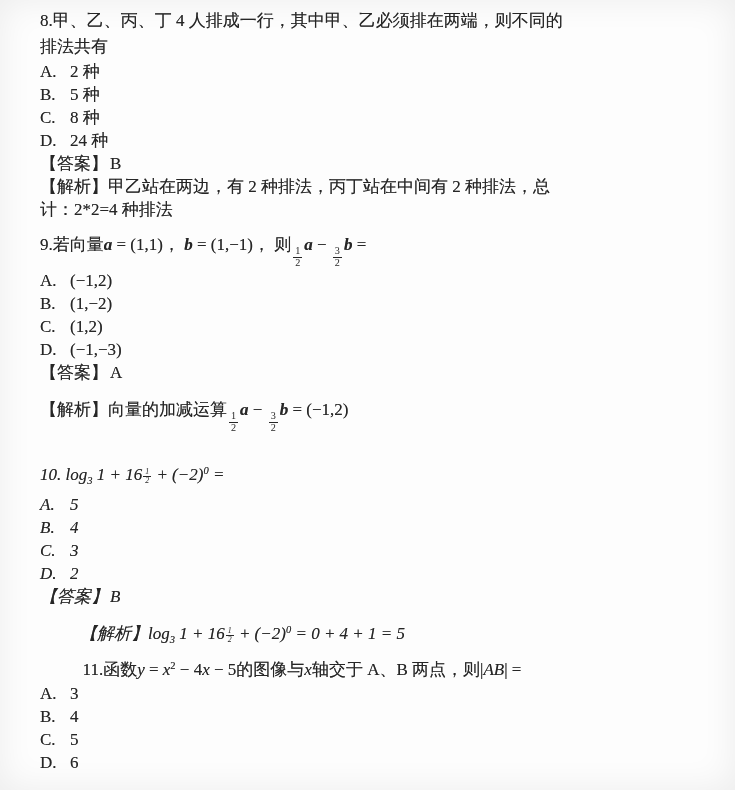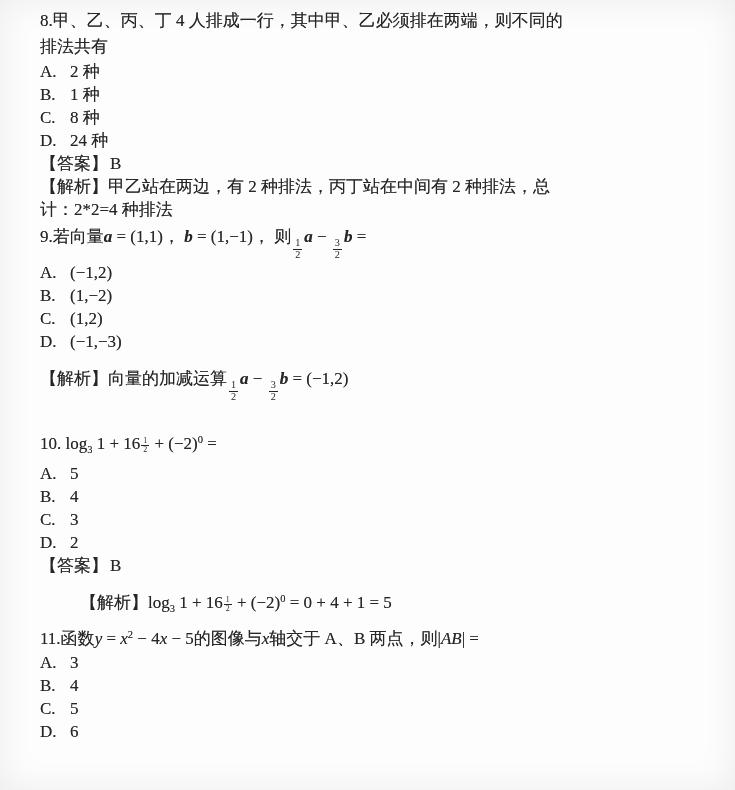--- a/index.html
+++ b/index.html
@@ -22,26 +22,26 @@
     width: 588px;
   }
   .line {
     font-size: 17px;
     line-height: 23px;
     white-space: normal;
   }
   .stem {
     line-height: 26px;
   }
-  .q1 { }
-  .q2 { margin-top: 24px; }
+  .q1 { margin-top: 8px; }
+  .q2 { margin-top: 24px; font-style: italic; }
   .q3 { margin-top: 6px; }
   .q1 .stem { line-height: 32px; }
   .q2 .stem { line-height: 36px; }
-  .q3 .stem { line-height: 24px; }
+  .q3 .stem { line-height: 24px; text-align: center; }
   .q1 .analysis-line { margin-top: 10px; line-height: 32px; }
   .q2 .analysis-line { margin-top: 8px; line-height: 36px; margin-left: 40px; }
   .q3 .analysis-line { margin-top: 8px; line-height: 26px; }
   .option-label {
     display: inline-block;
     min-width: 30px;
   }
   .answer-value { margin-left: 2px; }
   
   .bi { font-weight: bold; font-style: italic; }
@@ -82,21 +82,21 @@
 
 <div class="content" id="content-root">
   <div class="question-block q0">
     <div class="line stem">8.甲、乙、丙、丁 4 人排成一行，其中甲、乙必须排在两端，则不同的排法共有</div>
     <div class="options">
   <div class="line option-row">
     <span class="option-label">A.</span><span class="option-value">2 种</span>
   </div>
 
   <div class="line option-row">
-    <span class="option-label">B.</span><span class="option-value">1 种</span>
+    <span class="option-label">B.</span><span class="option-value">5 种</span>
   </div>
 
   <div class="line option-row">
     <span class="option-label">C.</span><span class="option-value">8 种</span>
   </div>
 
   <div class="line option-row">
     <span class="option-label">D.</span><span class="option-value">24 种</span>
   </div>
 </div>
@@ -126,20 +126,23 @@
   </div>
 
   <div class="line option-row">
     <span class="option-label">C.</span><span class="option-value">(1,2)</span>
   </div>
 
   <div class="line option-row">
     <span class="option-label">D.</span><span class="option-value">(−1,−3)</span>
   </div>
 </div>
+    <div class="line answer-line">
+      <span class="answer-label">【答案】</span><span class="answer-value">A</span>
+    </div>
     <div class="line analysis-line">
       <span class="analysis-label">【解析】</span><span class="analysis-content">向量的加减运算<span class="frac">
             <span class="num">1</span>
             <span class="den">2</span>
           </span><span class="bi">a</span> − <span class="frac">
             <span class="num">3</span>
             <span class="den">2</span>
           </span><span class="bi">b</span> = (−1,2)</span>
     </div>
   </div>

